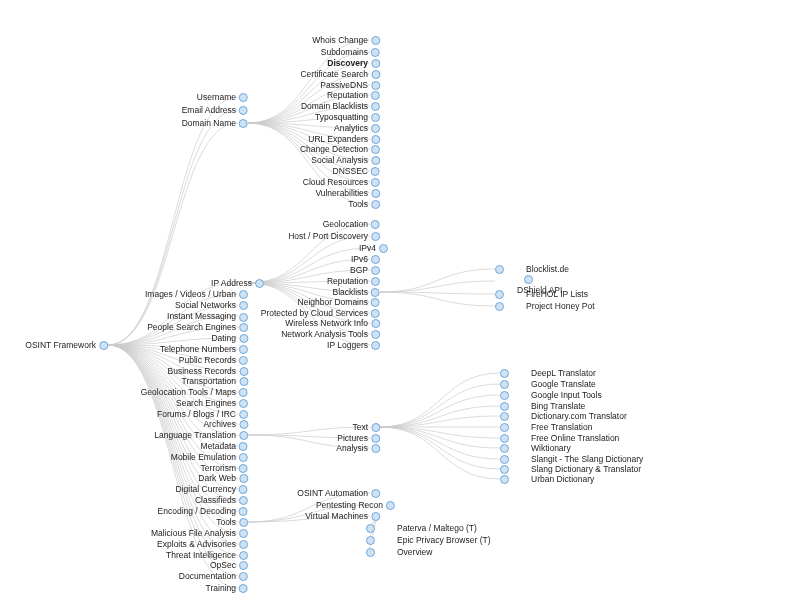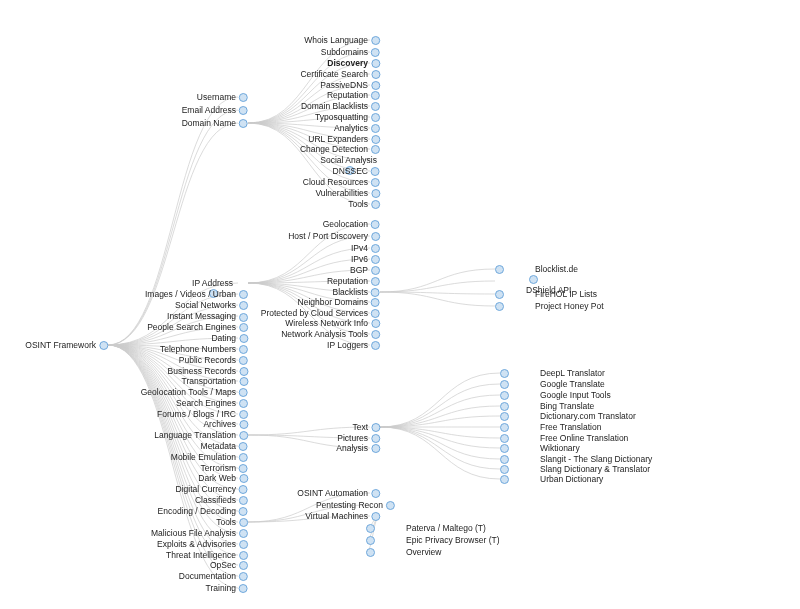--- a/index.html
+++ b/index.html
@@ -45,21 +45,21 @@
   
   .node.lab-left {
     transform: translate(-100%, -50%);
     padding-right: 0;
   }
   .node.lab-left .label { margin-right: 3px; }
   
   .node.lab-right {
     transform: translate(0, -50%);
   }
-  .node.lab-right .label { margin-left: 12px; padding-left: 19px; }
+  .node.lab-right .label { margin-left: 3px; padding-left: 19px; }
   .node.root .dot {
     background: #cfe2f3;
     border-color: #6fa8dc;
   }
 </style>
 </head>
 <body>
 
 <div id="stage">
   <svg id="links" viewBox="0 0 800 609">
@@ -159,21 +159,21 @@
       </div>
       <div class="node lab-left" style="left: 248px; top: 110px;">
         <span class="label">Email Address</span>
         <span class="dot"></span>
       </div>
       <div class="node lab-left" style="left: 248px; top: 123px;">
         <span class="label">Domain Name</span>
         <span class="dot"></span>
       </div>
       <div class="node lab-left" style="left: 380px; top: 40px;">
-        <span class="label">Whois Language</span>
+        <span class="label">Whois Change</span>
         <span class="dot"></span>
       </div>
       <div class="node lab-left" style="left: 380px; top: 52px;">
         <span class="label">Subdomains</span>
         <span class="dot"></span>
       </div>
       <div class="node lab-left" style="left: 380px; top: 63px; font-weight: bold;">
         <span class="label">Discovery</span>
         <span class="dot"></span>
       </div>
@@ -202,53 +202,53 @@
         <span class="dot"></span>
       </div>
       <div class="node lab-left" style="left: 380px; top: 139px;">
         <span class="label">URL Expanders</span>
         <span class="dot"></span>
       </div>
       <div class="node lab-left" style="left: 380px; top: 149px;">
         <span class="label">Change Detection</span>
         <span class="dot"></span>
       </div>
-      <div class="node lab-left" style="left: 380px; top: 160px; flex-direction: column;">
+      <div class="node lab-left" style="left: 380px; top: 160px;">
         <span class="label">Social Analysis</span>
         <span class="dot"></span>
       </div>
       <div class="node lab-left" style="left: 380px; top: 171px;">
         <span class="label">DNSSEC</span>
         <span class="dot"></span>
       </div>
       <div class="node lab-left" style="left: 380px; top: 182px;">
         <span class="label">Cloud Resources</span>
         <span class="dot"></span>
       </div>
       <div class="node lab-left" style="left: 380px; top: 193px;">
         <span class="label">Vulnerabilities</span>
         <span class="dot"></span>
       </div>
       <div class="node lab-left" style="left: 380px; top: 204px;">
         <span class="label">Tools</span>
         <span class="dot"></span>
       </div>
-      <div class="node lab-left" style="left: 236px; top: 283px; flex-direction: column;">
+      <div class="node lab-left" style="left: 264px; top: 283px;">
         <span class="label">IP Address</span>
         <span class="dot"></span>
       </div>
       <div class="node lab-left" style="left: 380px; top: 224px;">
         <span class="label">Geolocation</span>
         <span class="dot"></span>
       </div>
       <div class="node lab-left" style="left: 380px; top: 236px;">
         <span class="label">Host / Port Discovery</span>
         <span class="dot"></span>
       </div>
-      <div class="node lab-left" style="left: 380px; top: 248px; text-align: right;">
+      <div class="node lab-left" style="left: 388px; top: 248px; text-align: right;">
         <span class="label">IPv4</span>
         <span class="dot"></span>
       </div>
       <div class="node lab-left" style="left: 380px; top: 259px;">
         <span class="label">IPv6</span>
         <span class="dot"></span>
       </div>
       <div class="node lab-left" style="left: 380px; top: 270px;">
         <span class="label">BGP</span>
         <span class="dot"></span>

